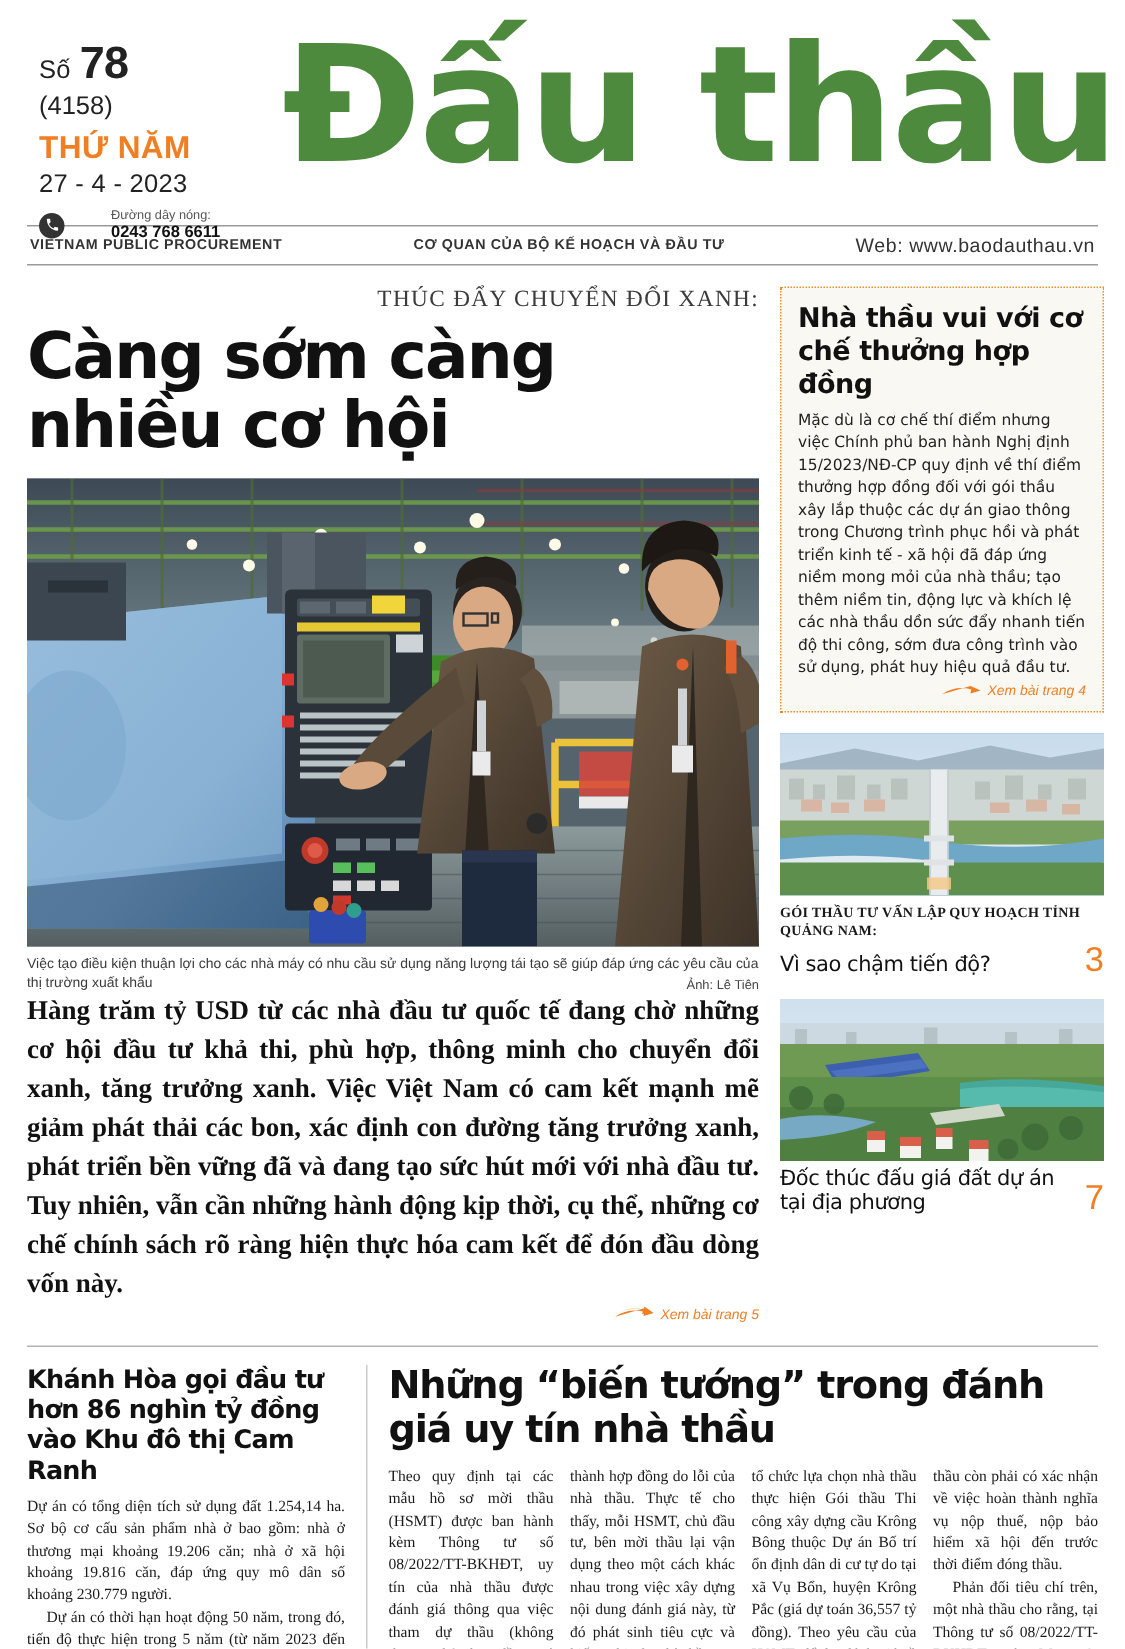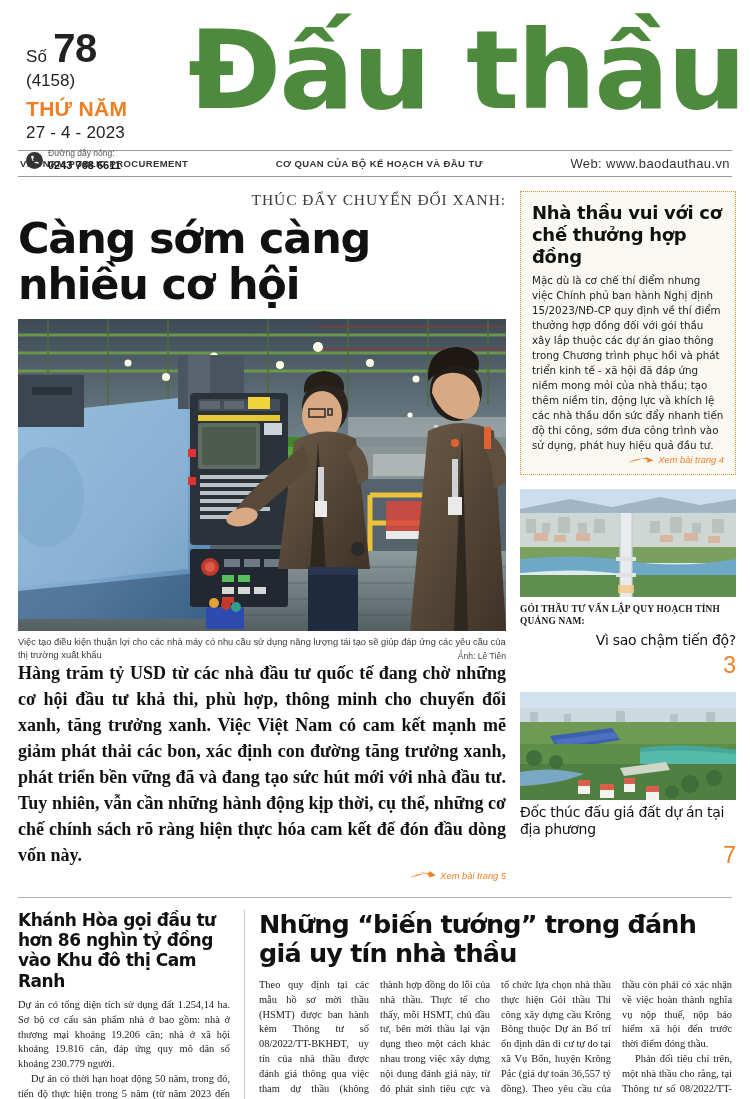--- a/index.html
+++ b/index.html
@@ -20,21 +20,21 @@
   .masthead {
     display: flex; align-items: flex-start;
     padding-top: 22px; height: 150px;
   }
   .mast-left { width: 160px; flex: 0 0 160px; padding-left: 8px; padding-top: 6px; }
   .issue-line {
     font-family: "Liberation Sans", sans-serif;
     font-size: 17px; color: #222; letter-spacing: .2px; line-height: 1;
     display: flex; align-items: baseline; gap: 6px;
   }
-  .issue-num { font-size: 40px; font-weight: bold; letter-spacing: -.5px; }
+  .issue-num { font-size: 30px; font-weight: bold; letter-spacing: -.5px; }
   .issue-sub {
     font-family: "Liberation Sans", sans-serif;
     font-size: 17px; color: #222; margin-top: 4px; line-height: 1;
   }
   .weekday {
     font-family: "Liberation Sans", sans-serif;
     font-weight: bold; font-size: 21px; color: #F07F23;
     letter-spacing: .3px; margin-top: 9px; line-height: 1;
   }
   .issue-date {
@@ -42,21 +42,21 @@
     font-size: 17px; color: #222; margin-top: 5px; line-height: 1;
     letter-spacing: .2px;
   }
   .hotline { display: flex; align-items: center; gap: 5px; margin-top: 8px; }
   .phone-icon {
     width: 17px; height: 17px; border-radius: 50%;
     background: #333; flex: 0 0 17px;
     display: flex; align-items: center; justify-content: center;
     color: #fff; font-size: 10px; line-height: 1;
   }
-  .hotline-text { font-family: "Liberation Sans", sans-serif; line-height: 1.15; }
+  .hotline-text { font-family: "Liberation Sans", sans-serif; line-height: 1.15; margin-left: 26px; }
   .hotline-label { font-size: 8.5px; color: #555; display: block; }
   .hotline-num { font-size: 11px; font-weight: bold; color: #111; display: block; }
 
   .logo-wrap { flex: 1; display: flex; align-items: flex-start; justify-content: flex-start; padding-left: 10px; }
   .logo {
     font-family: "DejaVu Sans", sans-serif;
     font-weight: bold;
     font-size: 108px;
     line-height: .98;
     color: #4E8A3D;
@@ -144,21 +144,21 @@
     font-size: 10.3px; line-height: 1.46; color: #222; text-align: left;
   }
   .side-photo { width: 100%; height: 108px; overflow: hidden; background:#6f9fc0; }
   .side-photo svg { display:block; width:100%; height:100%; }
   .side-block { margin-top: 14px; }
   .side-kicker {
     font-family: "Liberation Serif", serif; font-weight: bold;
     font-size: 9.4px; line-height: 1.3; color: #1a1a1a;
     letter-spacing: .2px; text-transform: uppercase; margin-top: 6px;
   }
-  .side-title-row { display:flex; align-items: flex-end; justify-content: space-between; gap: 6px; flex-direction: column; }
+  .side-title-row { display:flex; align-items: flex-end; justify-content: space-between; gap: 6px; }
   .side-title {
     font-family: "DejaVu Sans", sans-serif;
     font-size: 14px; line-height: 1.2; color: #111; margin-top: 4px;
     letter-spacing: -.3px; flex: 1;
   }
   .page-no {
     font-family: "Liberation Sans", sans-serif;
     font-size: 23px; color: #F07F23; font-weight: normal;
     line-height: 1; flex: 0 0 auto; padding-bottom: 1px;
   }

